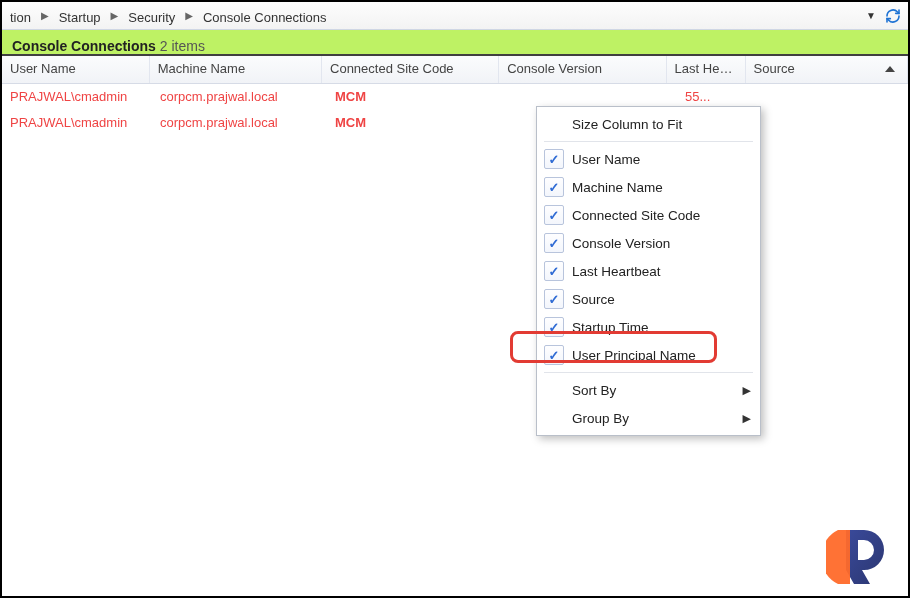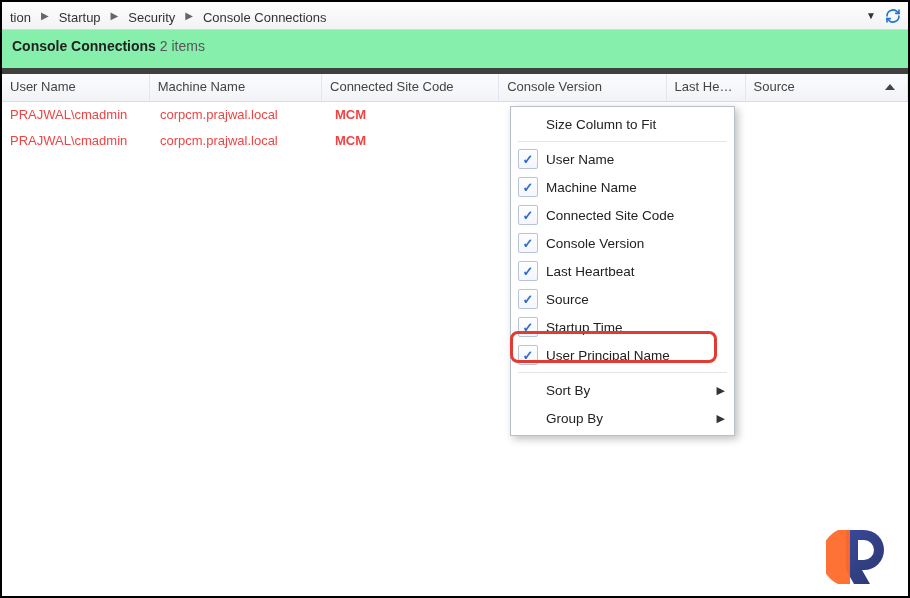--- a/index.html
+++ b/index.html
@@ -49,24 +49,24 @@
     width: 18px; height: 18px;
     display: inline-flex;
     align-items: center;
     justify-content: center;
     cursor: pointer;
   }
   .refresh-icon svg { width: 16px; height: 16px; }
 
   
   .title-bar {
-    padding: 8px 10px 14px 10px;
+    padding: 8px 10px 0 10px;
     font-size: 14px;
-    border-bottom: 6px solid #404040;
-    background: #86efac;
+    border-bottom: 2px solid #404040;
+    background: #bef264;
   }
   .title-bar .count { font-weight: 400; color: #555; }
   .title-bar .name { font-weight: 700; }
 
   
   .grid {
     position: relative;
   }
   .grid-header, .grid-row {
     display: flex;
@@ -111,21 +111,21 @@
     top: 10px;
     width: 0; height: 0;
     border-left: 5px solid transparent;
     border-right: 5px solid transparent;
     border-bottom: 6px solid #444;
   }
 
   
   .ctx-menu {
     position: absolute;
-    left: 508px;
+    left: 534px;
     top: 104px;
     width: 225px;
     background: #fff;
     border: 1px solid #b9bfc9;
     box-shadow: 3px 3px 8px rgba(0,0,0,0.25);
     padding: 3px;
     font-size: 13.5px;
   }
   .ctx-item {
     display: flex;

